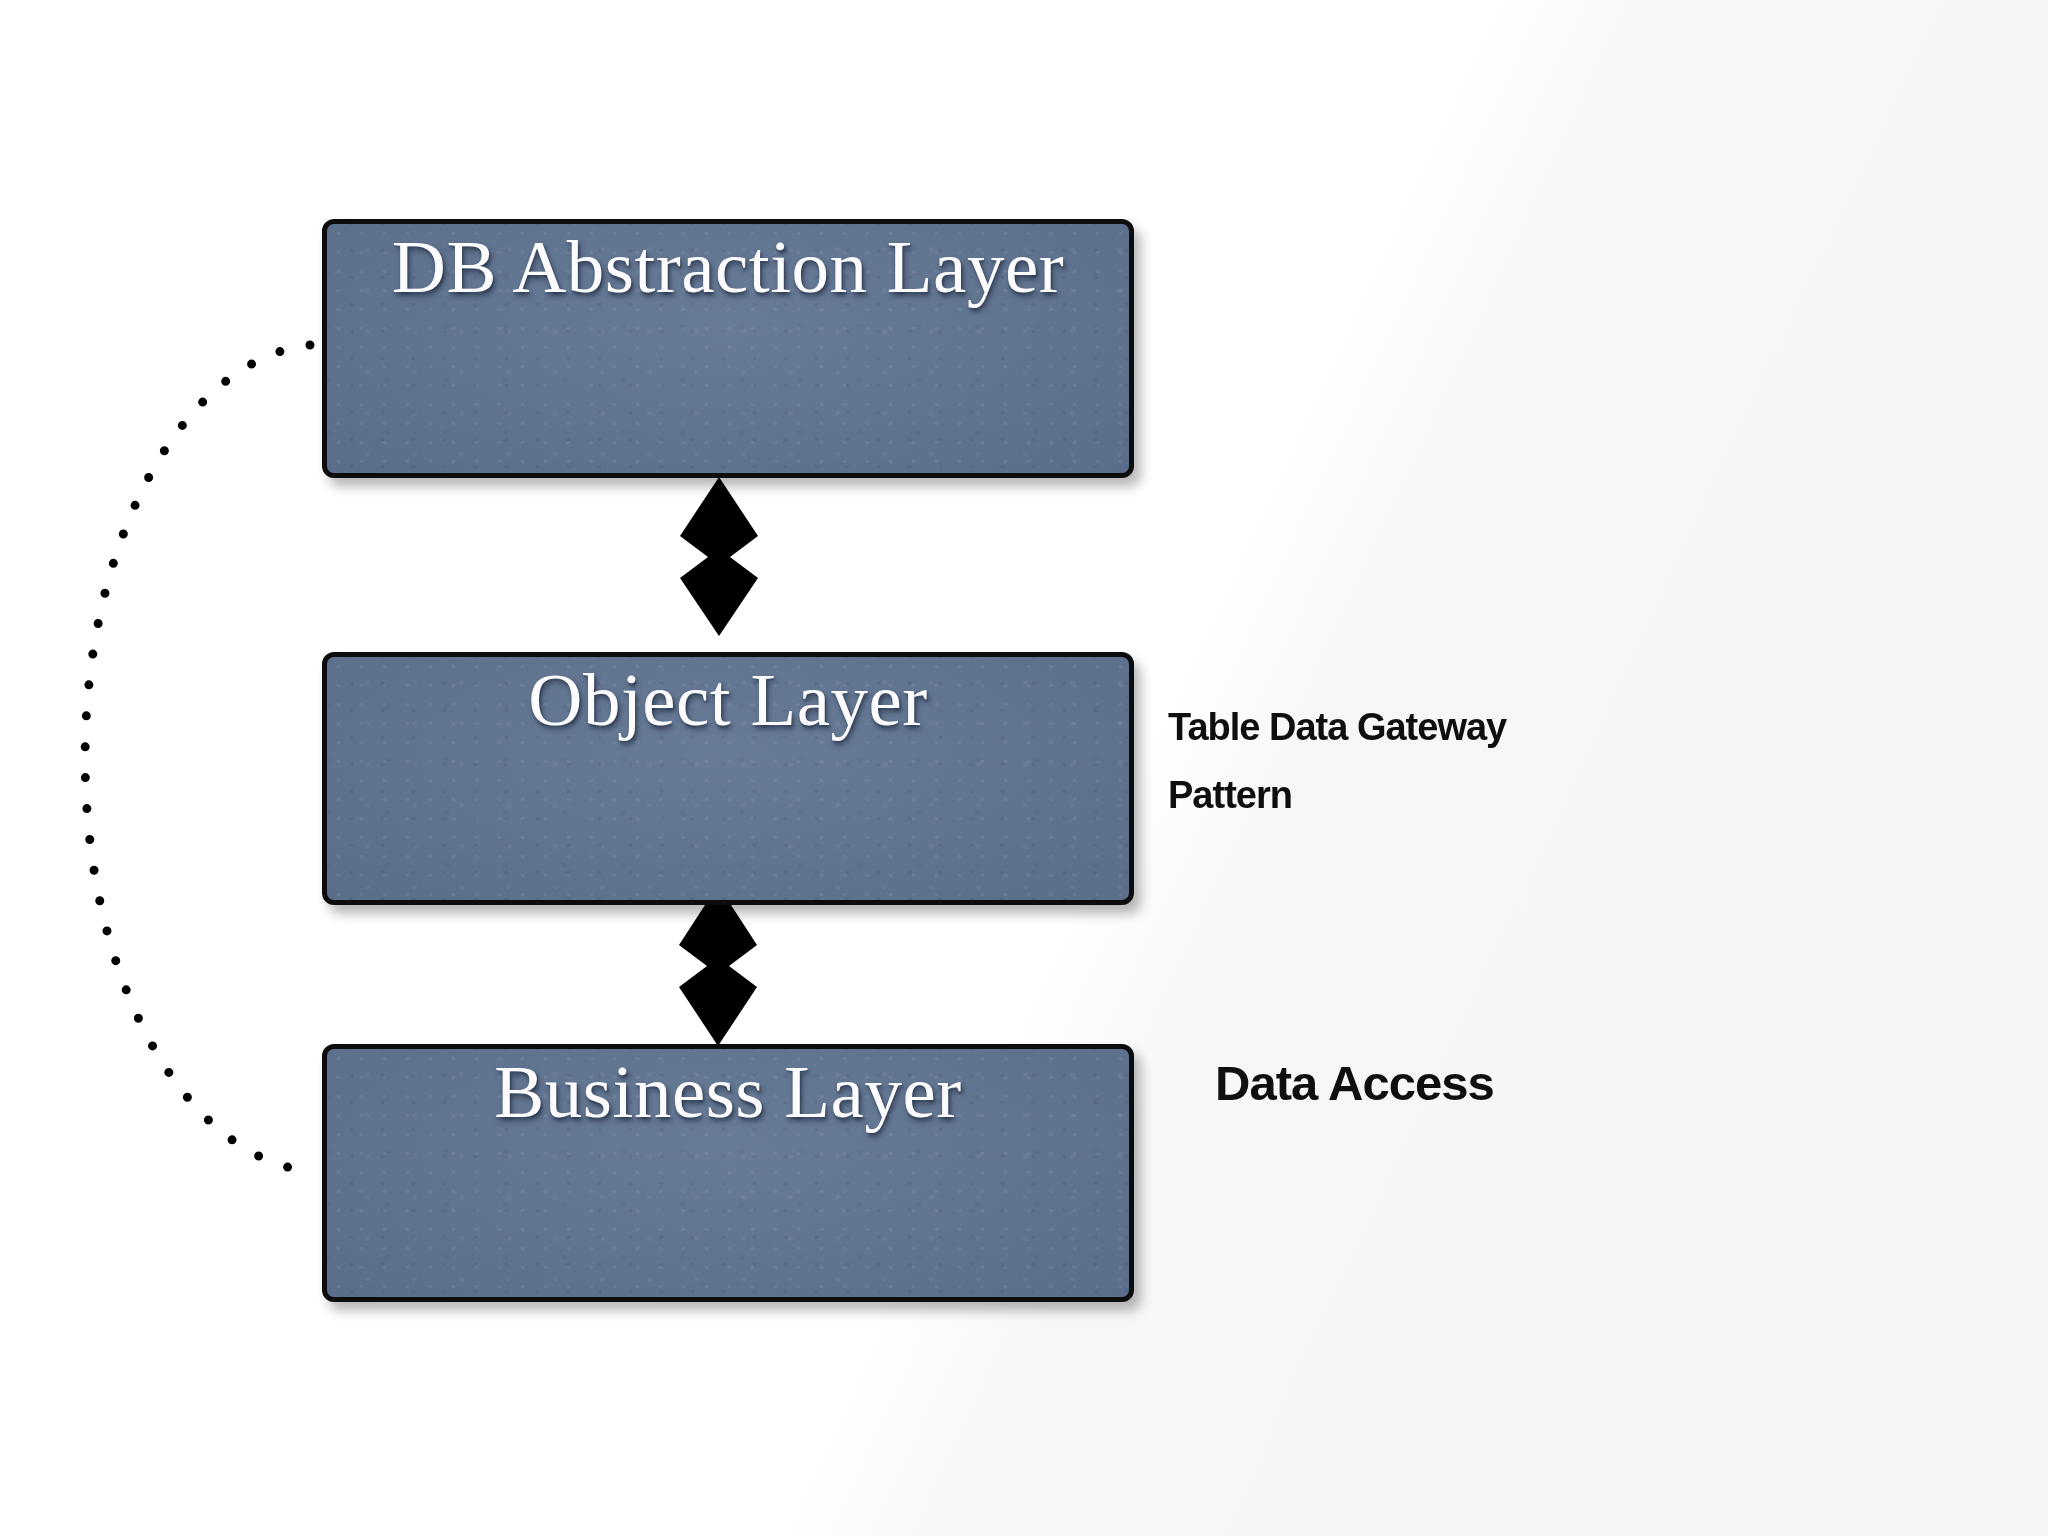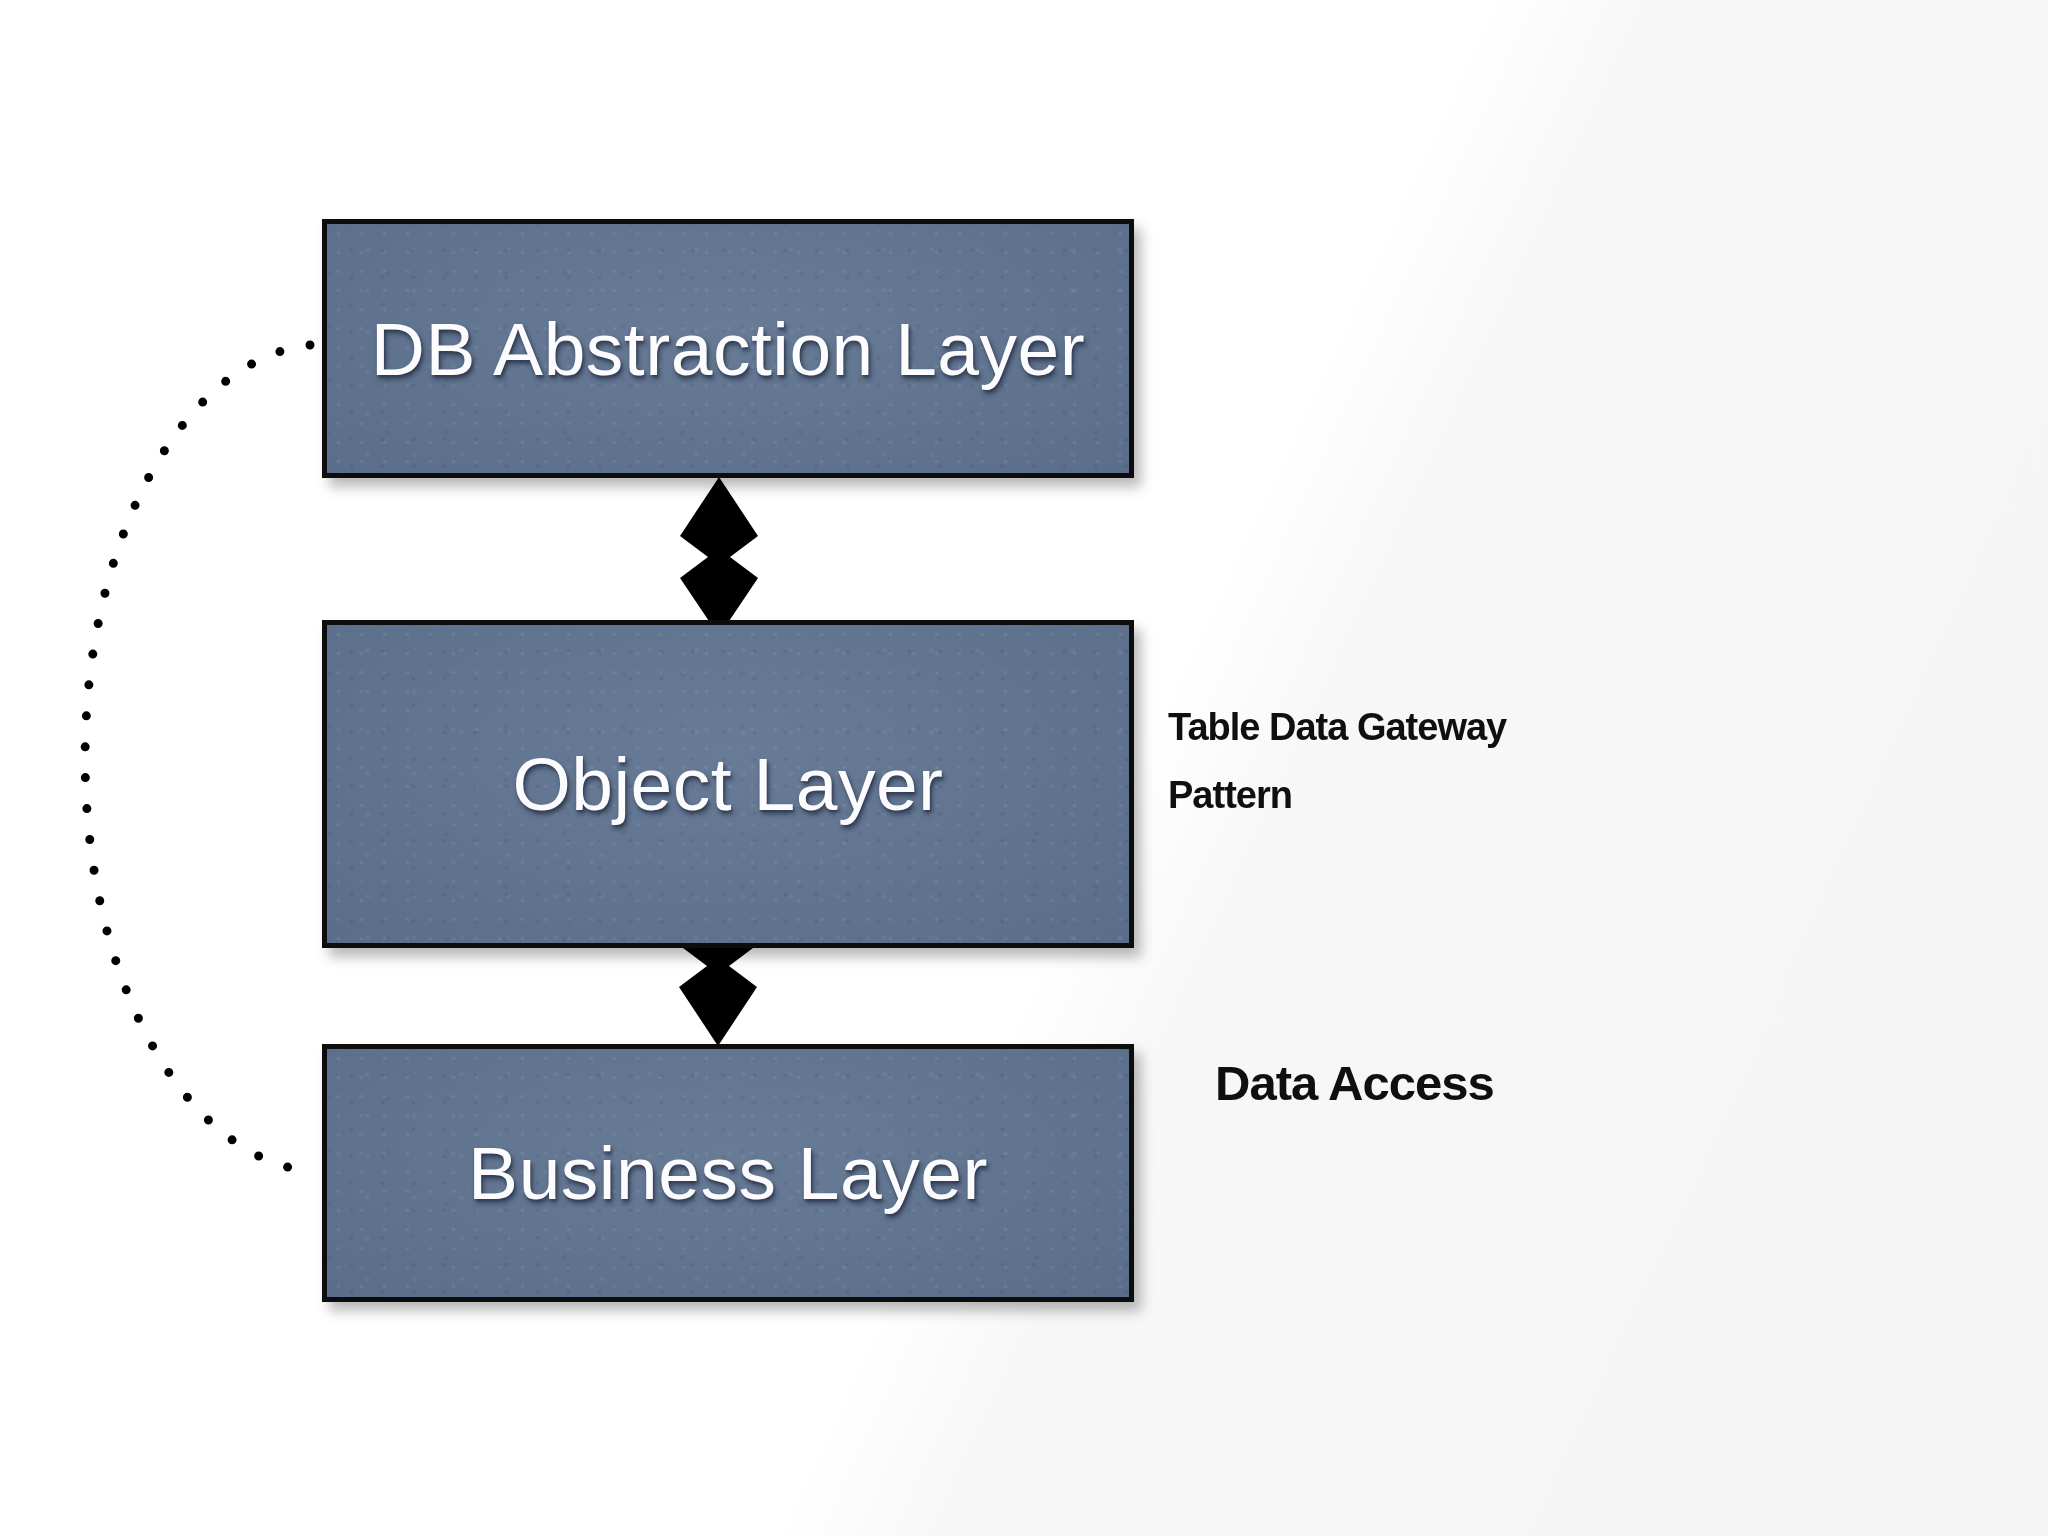--- a/index.html
+++ b/index.html
@@ -21,37 +21,38 @@
     width: 2048px;
     height: 1536px;
     pointer-events: none;
   }
   .layer-box {
     position: absolute;
     left: 322px;
     width: 812px;
     box-sizing: border-box;
     border: 5px solid #0d0d0d;
-    border-radius: 0;
+    border-radius: 12px;
     background-color: #5f7390;
     background-image:
       radial-gradient(rgba(255,255,255,0.07) 1.5px, rgba(255,255,255,0) 2.6px),
       radial-gradient(rgba(18,28,48,0.09) 1.5px, rgba(18,28,48,0) 2.6px),
       radial-gradient(rgba(255,255,255,0.05) 2px, rgba(255,255,255,0) 3.2px),
       radial-gradient(rgba(25,35,55,0.06) 2.2px, rgba(25,35,55,0) 3.4px),
       radial-gradient(ellipse at 50% 40%, rgba(255,255,255,0.06) 0%, rgba(10,20,40,0.06) 100%);
     background-size: 23px 19px, 31px 27px, 47px 41px, 59px 53px, 100% 100%;
     background-position: 0 0, 9px 13px, 17px 5px, 31px 23px, 0 0;
     box-shadow: 7px 9px 12px rgba(0,0,0,0.28);
     display: flex;
-    align-items: center;
+    align-items: flex-start;
     justify-content: center;
+    font-family: Liberation Serif, serif;
   }
   .box-db        { top: 219px;  height: 259px; }
-  .box-object    { top: 620px;  height: 328px; }
+  .box-object    { top: 652px;  height: 253px; }
   .box-business  { top: 1044px; height: 258px; }
   .box-label {
     color: #fcfcfe;
     font-size: 75px;
     font-weight: 400;
     letter-spacing: 0.5px;
     white-space: nowrap;
     text-shadow: 2px 4px 5px rgba(22,32,52,0.60), 1px 2px 2px rgba(22,32,52,0.35);
   }
   .annotation {

